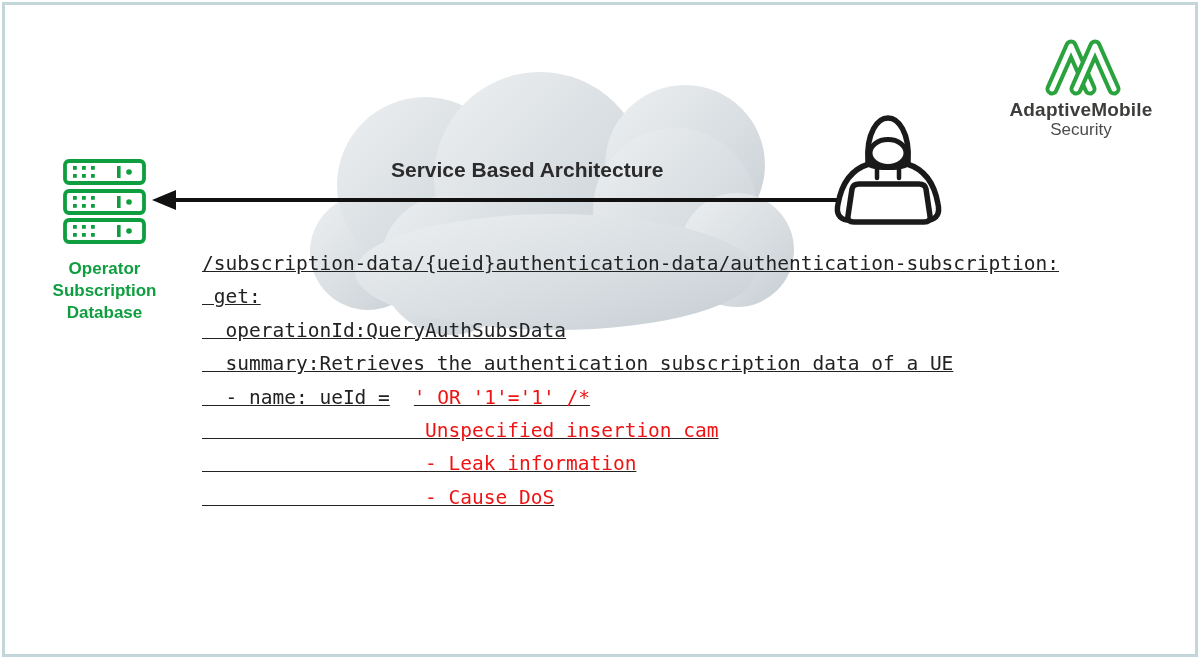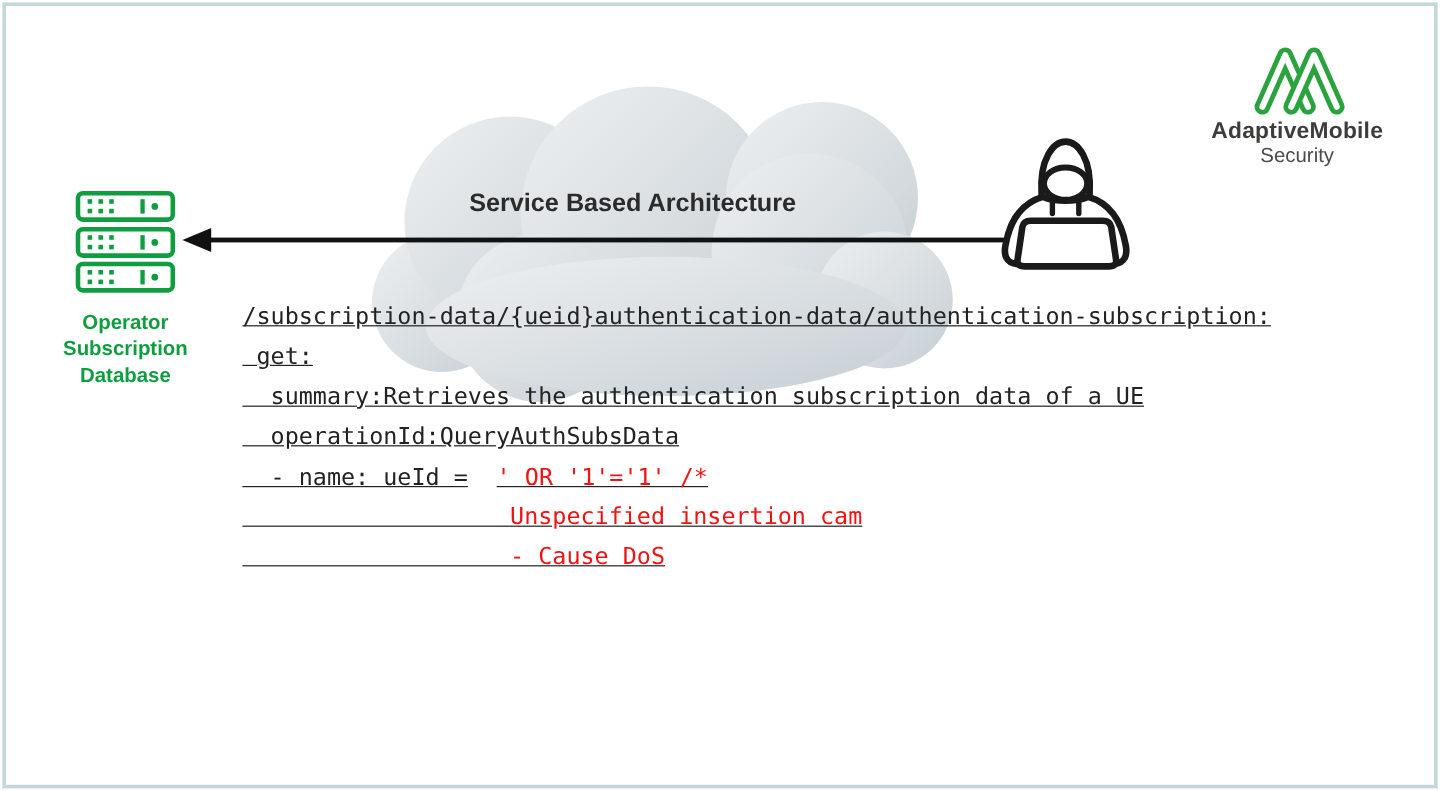--- a/index.html
+++ b/index.html
@@ -135,21 +135,22 @@
       <path d="M 34,53 L 53,10 L 72,53" stroke="#2aa33f" stroke-width="13"></path>
       <path d="M 34,53 L 53,10 L 72,53" stroke="#ffffff" stroke-width="5"></path>
     </g>
   </svg>
   <div id="logo-title" class="abs">AdaptiveMobile</div>
   <div id="logo-subtitle" class="abs">Security</div>
 
   <div id="code-block" class="abs" style="color: rgb(34, 34, 34); text-decoration: underline;">
       <div class="ln"><span>/subscription-data/{ueid}authentication-data/authentication-subscription:</span></div>
       <div class="ln"><span> get:</span></div>
+      <div class="ln"><span>  operationId:QueryAuthSubsData</span></div>
       <div class="ln"><span>  summary:Retrieves the authentication subscription data of a UE</span></div>
-      <div class="ln"><span>  operationId:QueryAuthSubsData</span></div>
       <div class="ln"><span>  - name: ueId =</span><span style="color: rgb(239, 19, 19); margin-left: 24px;">' OR '1'='1' /*</span></div>
       <div class="ln"><span style="color: rgb(239, 19, 19);">                   Unspecified insertion cam</span></div>
+      <div class="ln"><span style="color: rgb(239, 19, 19);">                   - Leak information</span></div>
       <div class="ln"><span style="color: rgb(239, 19, 19);">                   - Cause DoS</span></div>
     </div>
 
   <div id="frame"></div>
 </div>
 
 </body></html>

